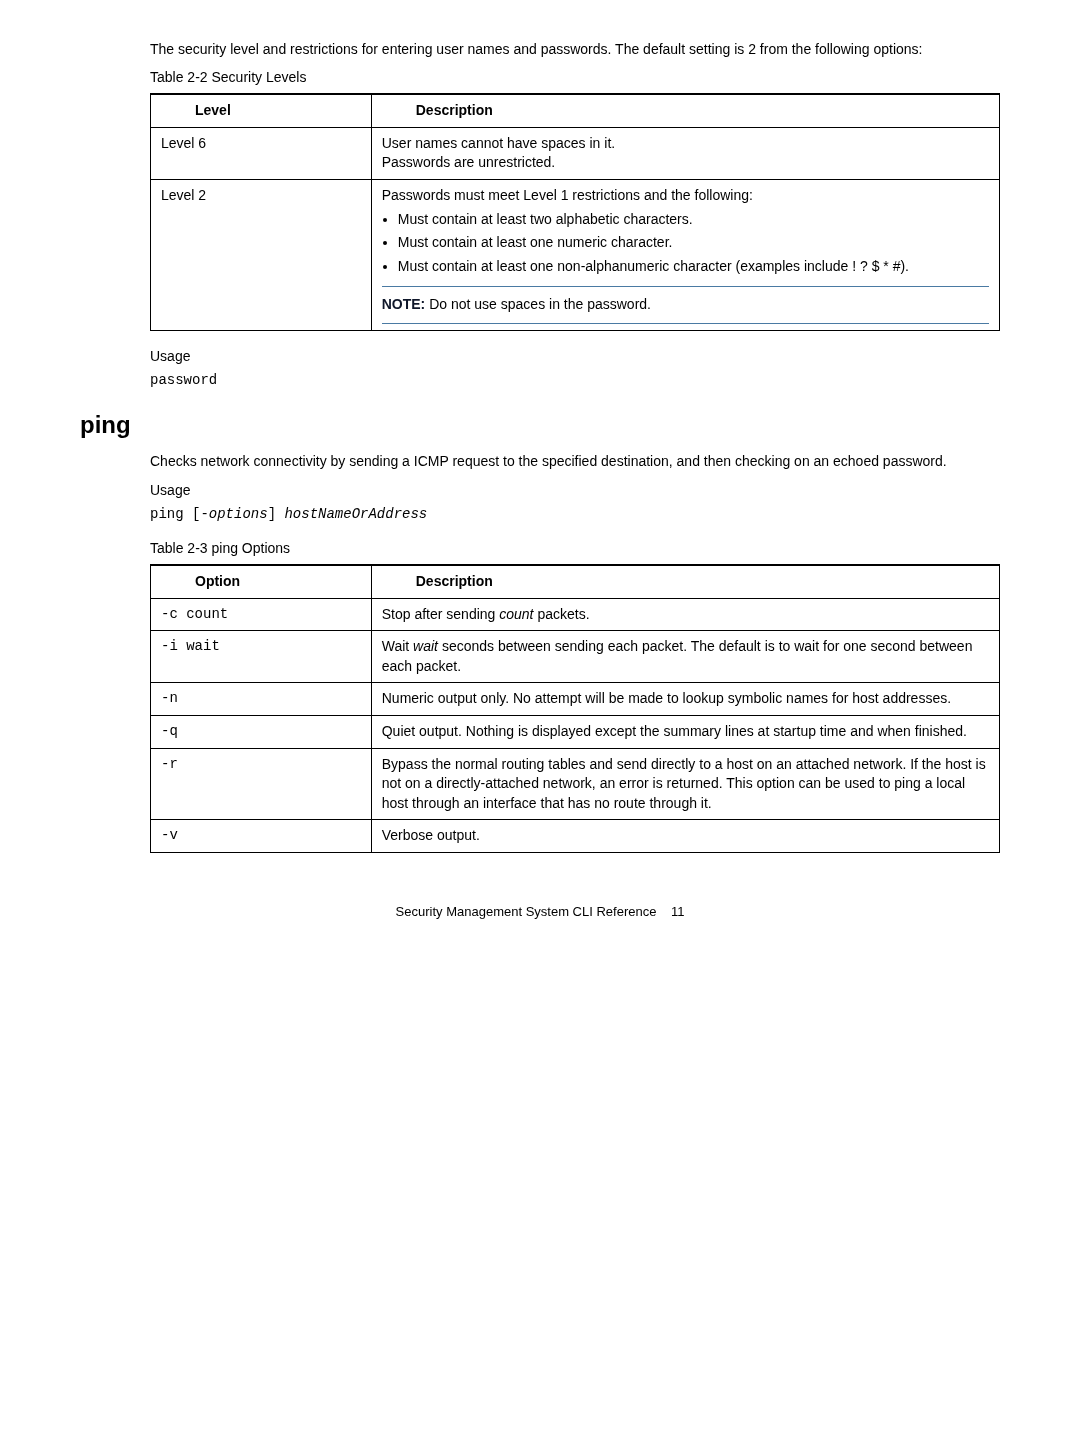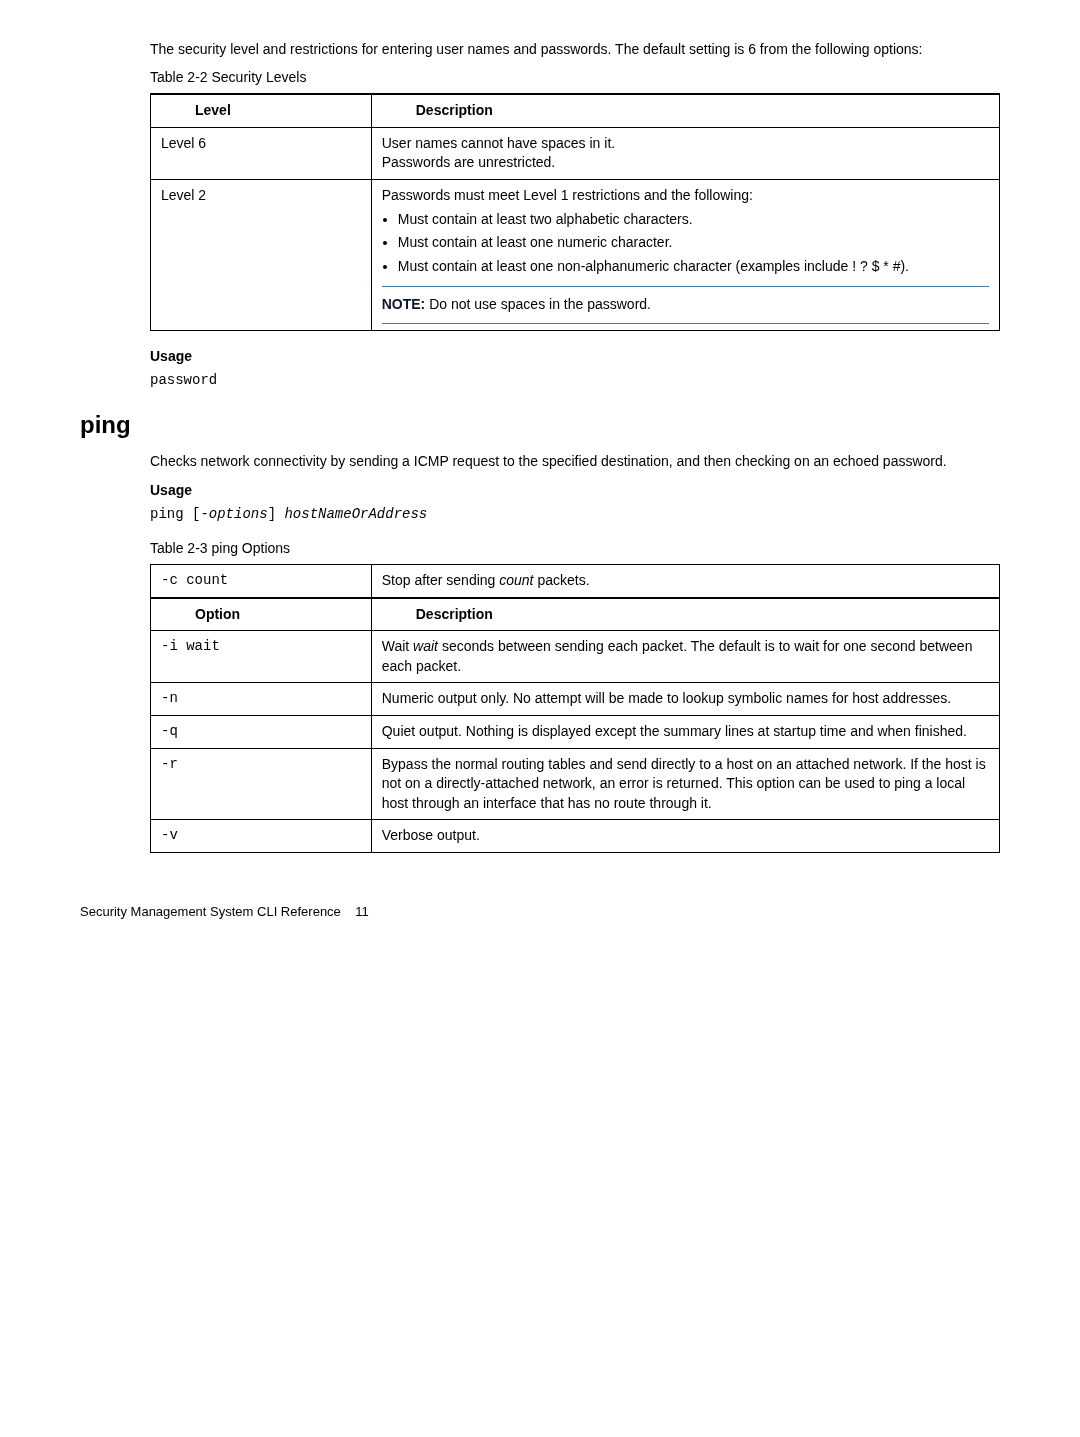--- a/index.html
+++ b/index.html
@@ -53,21 +53,21 @@
     border-top: 1px solid #4a7aa3;
     border-bottom: 1px solid #4a7aa3;
     padding: 8px 0;
     margin-top: 10px;
   }
   .note-label {
     color: #0f172a;
     font-weight: bold;
   }
   .usage-heading {
-    font-weight: bold;
+    font-weight: normal;
     margin-left: 70px;
     margin-top: 10px;
     margin-bottom: 4px;
   }
   .code {
     font-family: "Courier New", monospace;
     margin-left: 70px;
     margin-bottom: 14px;
   }
   .code-inline {
@@ -75,29 +75,29 @@
   }
   .italic {
     font-style: italic;
   }
   h2.section-heading {
     font-size: 24px;
     font-weight: bold;
     margin: 18px 0 10px 0;
   }
   .footer {
-    text-align: left;
+    text-align: center;
     margin-top: 50px;
     font-size: 13px;
   }
 </style>
 </head>
 <body>
 
-<div class="intro-text">The security level and restrictions for entering user names and passwords. The default setting is 6 from the following options:</div>
+<div class="intro-text">The security level and restrictions for entering user names and passwords. The default setting is 2 from the following options:</div>
 <div class="table-caption">Table 2-2   Security Levels</div>
 
 <table>
   <tbody>
       <tr>
     <th class="col1">Level</th>
     <th>Description</th>
   </tr>
   <tr>
     <td>Level 6</td>
@@ -131,28 +131,28 @@
 <div class="usage-heading">Usage</div>
 <div class="code">
   <span>ping [-</span><span class="italic">options</span><span>] </span><span class="italic">hostNameOrAddress</span>
 </div>
 
 <div class="table-caption">Table 2-3   ping Options</div>
 
 <table>
   <tbody>
       <tr>
+    <th class="col1">Option</th>
+    <th>Description</th>
+  </tr>
+  <tr>
     <td class="code-inline">-c count</td>
     <td>
       <span>Stop after sending </span><span class="italic">count</span><span> packets.</span>
     </td>
-  </tr>
-  <tr>
-    <th class="col1">Option</th>
-    <th>Description</th>
   </tr>
   <tr>
     <td class="code-inline">-i wait</td>
     <td>
       <span>Wait </span><span class="italic">wait</span><span> seconds between sending each packet. The default is to wait for one second between each packet.</span>
     </td>
   </tr>
   <tr>
     <td class="code-inline">-n</td>
     <td>Numeric output only. No attempt will be made to lookup symbolic names for host addresses.</td>

